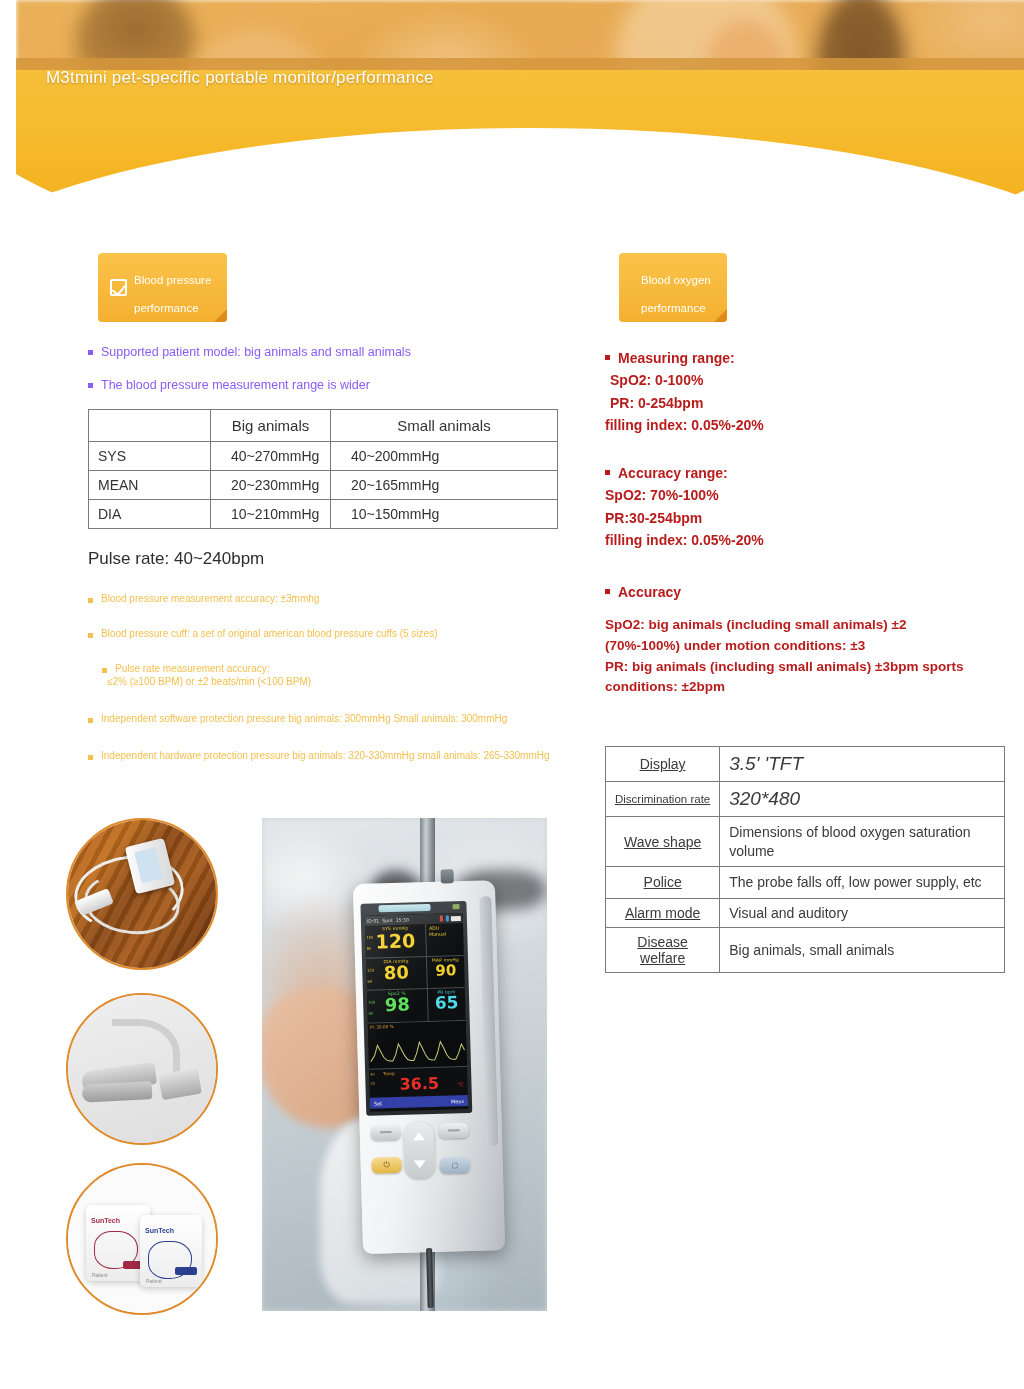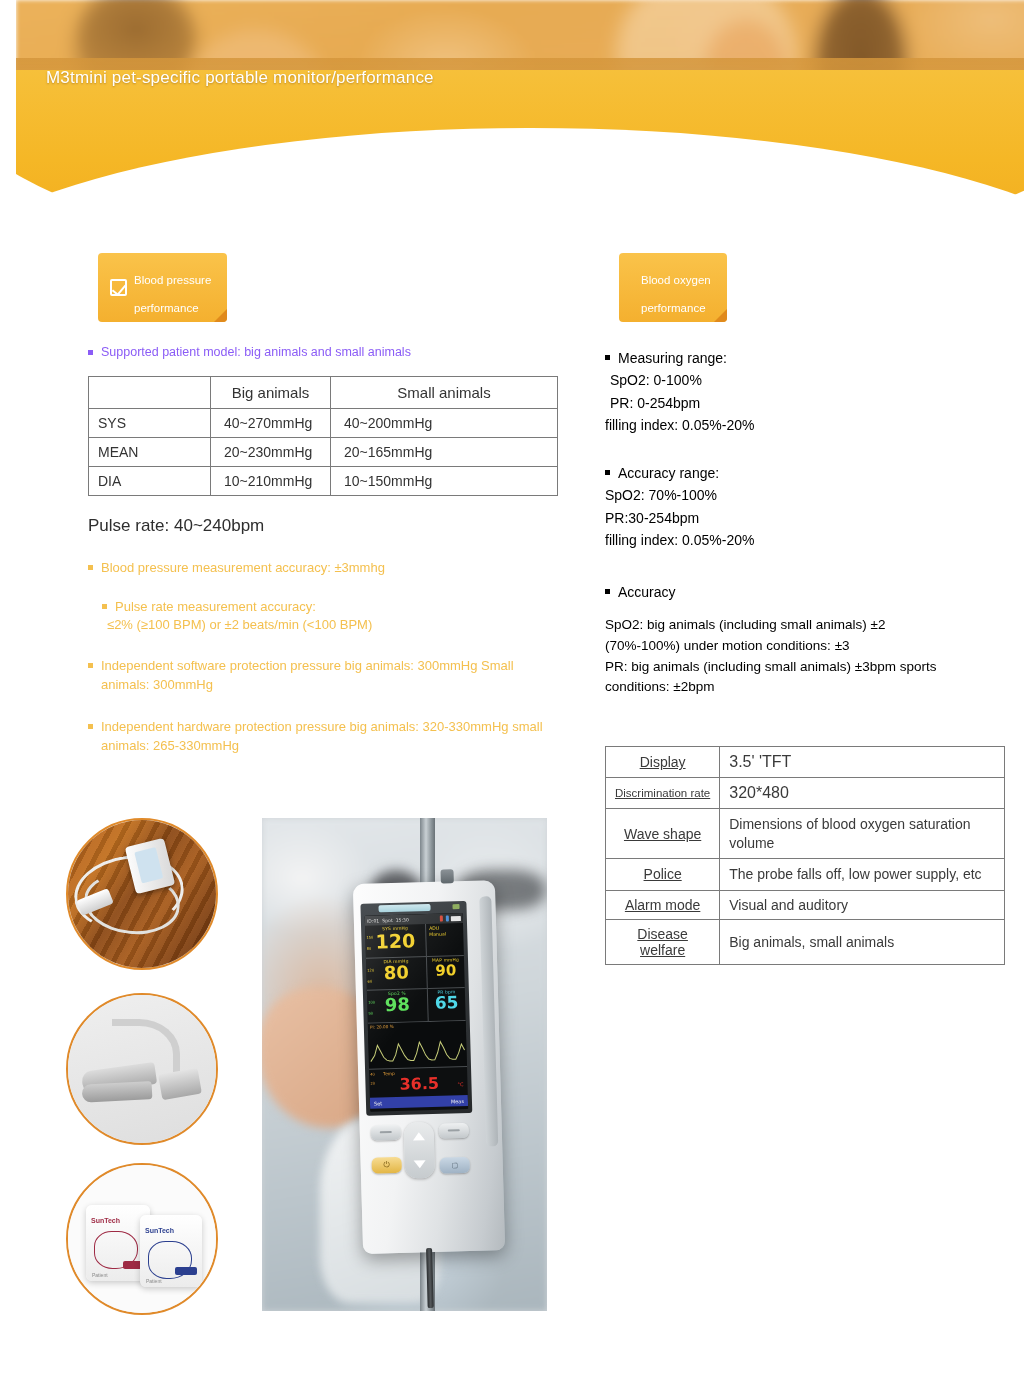--- a/index.html
+++ b/index.html
@@ -100,41 +100,41 @@
   .badge-right{ margin-left:14px; padding-left:22px; }
 
   
   .blt{ position:relative; padding-left:13px; line-height:1.5; }
   .blt::before{
     content:""; position:absolute; left:0; top:7px; width:5px; height:5px;
     background:currentColor;
   }
   .txt-pale{ color:#8b5cf6; }
   .txt-amber{ color:#f4c04f; }
-  .txt-amberb{ color:#000000; }
-  .fz13{ font-size:13px; }
+  .txt-amberb{ color:#b91c1c;font-weight:bold; }
+  .fz13{ font-size:10px; }
 
   .lead-note{ margin-top:17px; font-size:12.5px; }
   .lead-note2{ margin-top:14px; font-size:12.5px; }
 
   
   table.grid{
     border-collapse:collapse; width:100%; background:#fff;
     font-size:14px; color:#333;
   }
   table.grid td,table.grid th{
     border:1px solid #7a7a7a; padding:6px 9px; text-align:left; font-weight:normal;
     vertical-align:middle;
   }
   .bp-table{ margin-top:14px; width:408px; }
   .bp-table td:first-child{ width:122px; }
   .bp-table td:nth-child(2){ width:120px; }
   .bp-table .hdr td{ font-size:15px; padding:7px 9px; }
   .bp-table td.c{ text-align:center; }
-  .bp-table td.vv{ text-align:left; padding-left:13px; }
+  .bp-table td.vv{ text-align:left; padding-left:20px; }
 
   .pulse-line{ margin-top:20px; font-size:17px; color:#2e2e2e; }
 
   .b1{ margin-top:22px; }
   .b2{ margin-top:20px; }
   .b3{ margin-top:20px; margin-left:14px; }
   .b4{ margin-top:24px; }
   .b5{ margin-top:22px; }
 
   
@@ -143,21 +143,21 @@
   .r-block2{ margin-top:26px; font-size:14px; line-height:1.62; }
   .r-acc{ margin-top:30px; font-size:14px; }
   .r-acc-body{ margin-top:12px; font-size:13.5px; line-height:1.54; }
 
   
   .spec-table{ margin-top:48px; width:310px; font-size:13.5px; }
   .spec-table td{ padding:6px 8px; }
   .spec-table td.k{ width:103px; text-align:center; color:#3a3a3a;text-decoration:underline; }
   .spec-table td.k.small{ font-size:11.5px; white-space:nowrap; }
   .spec-table td.v{ color:#3a3a3a; }
-  .spec-table td.v.big{ font-size:16px; }
+  .spec-table td.v.big{ font-size:19px;font-style:italic; }
   .spec-table td.v.two{ line-height:1.32; }
 
   
   .photos{ position:absolute; left:0; top:818px; width:1024px; height:510px; }
 
   .thumb{
     position:absolute; left:66px; width:152px; height:152px; border-radius:50%;
     border:2px solid #e08a2a; overflow:hidden; background:#f2f2f2;
   }
   .thumb.t1{ top:0px; }
@@ -361,20 +361,21 @@
         <span class="badge-check"></span>
         <span class="badge-text">
           <span>Blood pressure</span><br>
           <span>performance</span>
         </span>
       </div>
       <span class="corner"></span>
     </div>
 
     <div class="blt txt-pale lead-note">Supported patient model: big animals and small animals</div>
+    <div class="blt txt-pale lead-note2">The blood pressure measurement range is wider</div>
 
     <table class="grid bp-table">
       <tbody>
         <tr class="hdr">
           <td></td>
           <td class="c">Big animals</td>
           <td class="c">Small animals</td>
         </tr>
         <tr>
           <td>SYS</td>
@@ -390,20 +391,21 @@
           <td>DIA</td>
           <td class="vv">10~210mmHg</td>
           <td class="vv">10~150mmHg</td>
         </tr>
       </tbody>
     </table>
 
     <div class="pulse-line">Pulse rate: 40~240bpm</div>
 
     <div class="blt txt-amber fz13 b1">Blood pressure measurement accuracy: ±3mmhg</div>
+    <div class="blt txt-amber fz13 b2">Blood pressure cuff: a set of original american blood pressure cuffs (5 sizes)</div>
     <div class="b3">
       <div class="blt txt-amber fz13">Pulse rate measurement accuracy:</div>
       <div class="txt-amber fz13" style="padding-left:5px;">≤2% (≥100 BPM) or ±2 beats/min (&lt;100 BPM)</div>
     </div>
     <div class="blt txt-amber fz13 b4">Independent software protection pressure big animals: 300mmHg Small animals: 300mmHg</div>
     <div class="blt txt-amber fz13 b5">Independent hardware protection pressure big animals: 320-330mmHg small animals: 265-330mmHg</div>
   </div>
 
   <div class="col-right">
 

